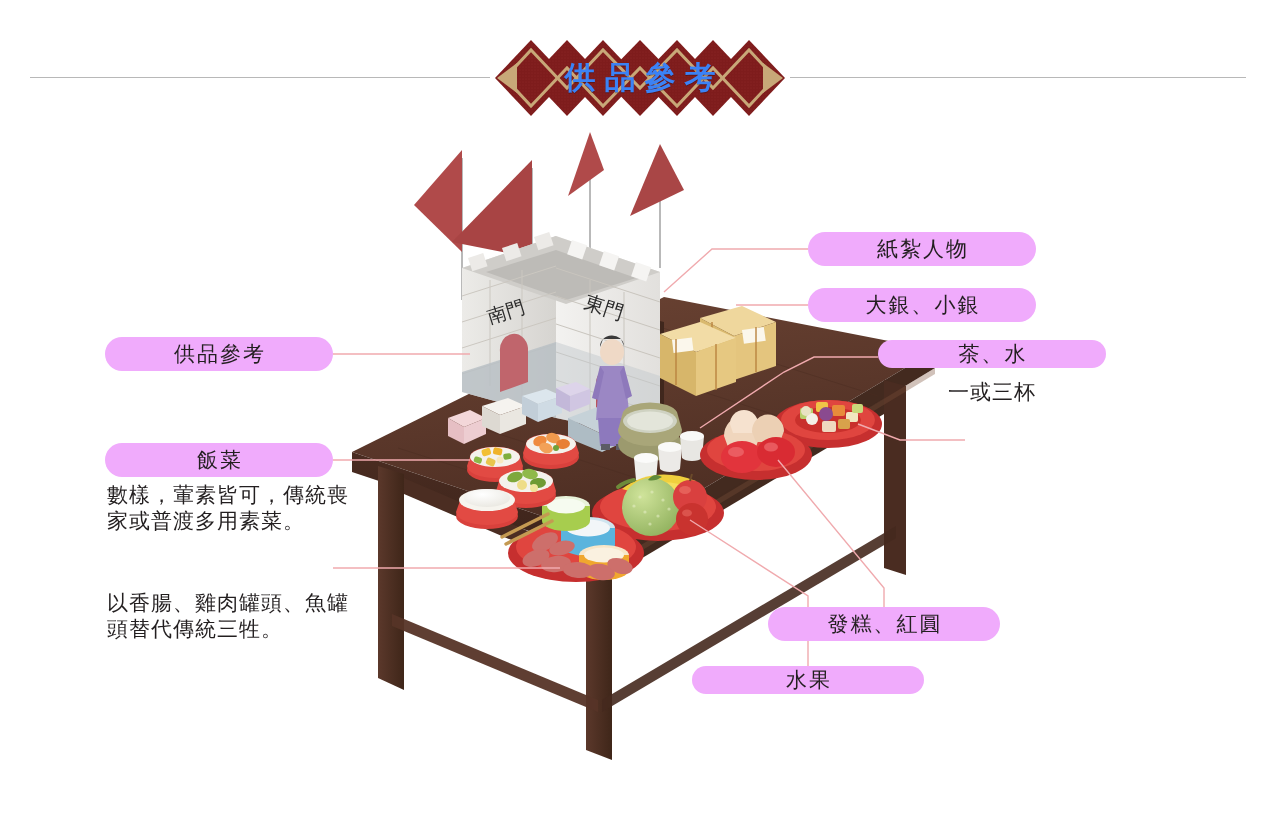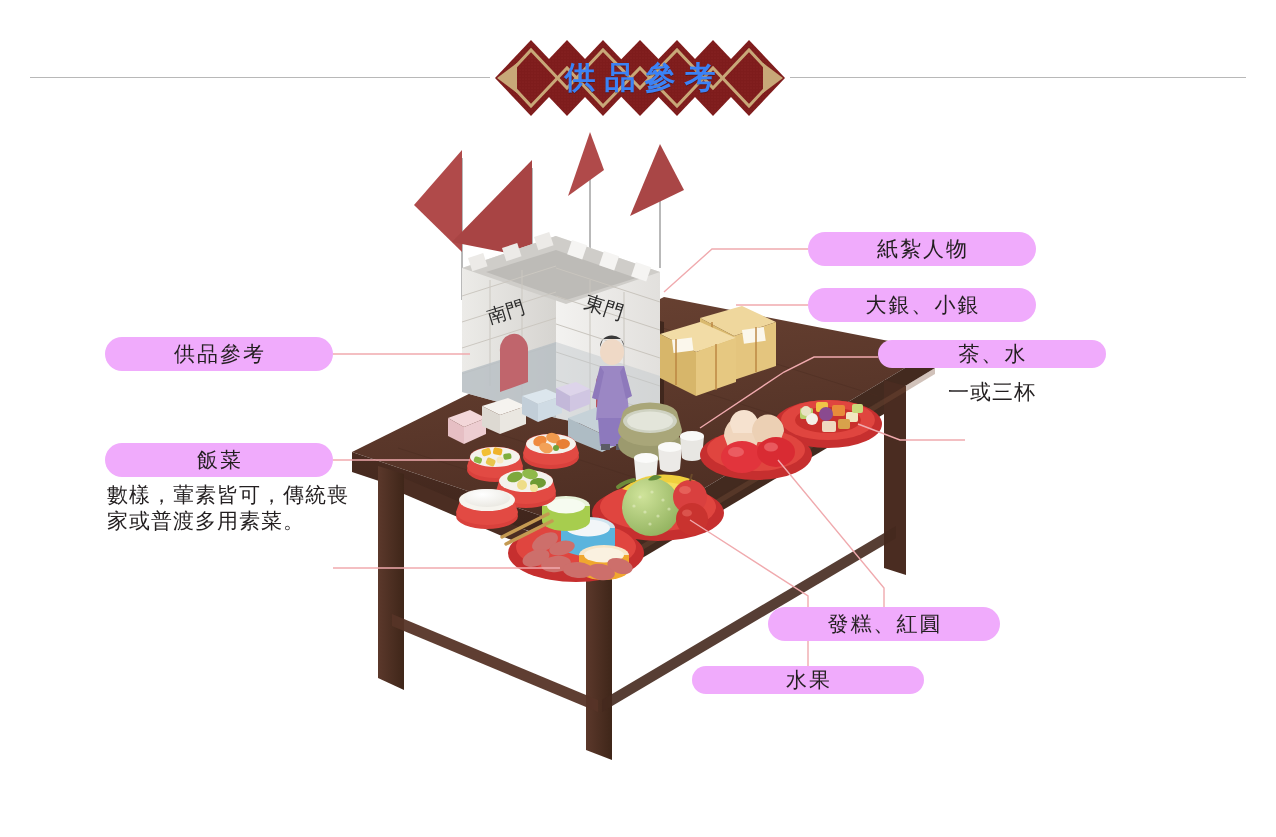--- a/index.html
+++ b/index.html
@@ -495,14 +495,15 @@
 
   <div class="pill p-fagao">發糕、紅圓</div>
 
   <div class="pill p-fruit">水果</div>
 
   <div class="pill p-wangsi">供品參考</div>
 
   <div class="pill p-fancai">飯菜</div>
   <div class="subnote block n-fancai">數樣，葷素皆可，傳統喪家或普渡多用素菜。</div>
 
+  <div class="subnote block n-sansheng">以香腸、雞肉罐頭、魚罐頭替代傳統三牲。</div>
 
 </div>
 
 </body></html>

